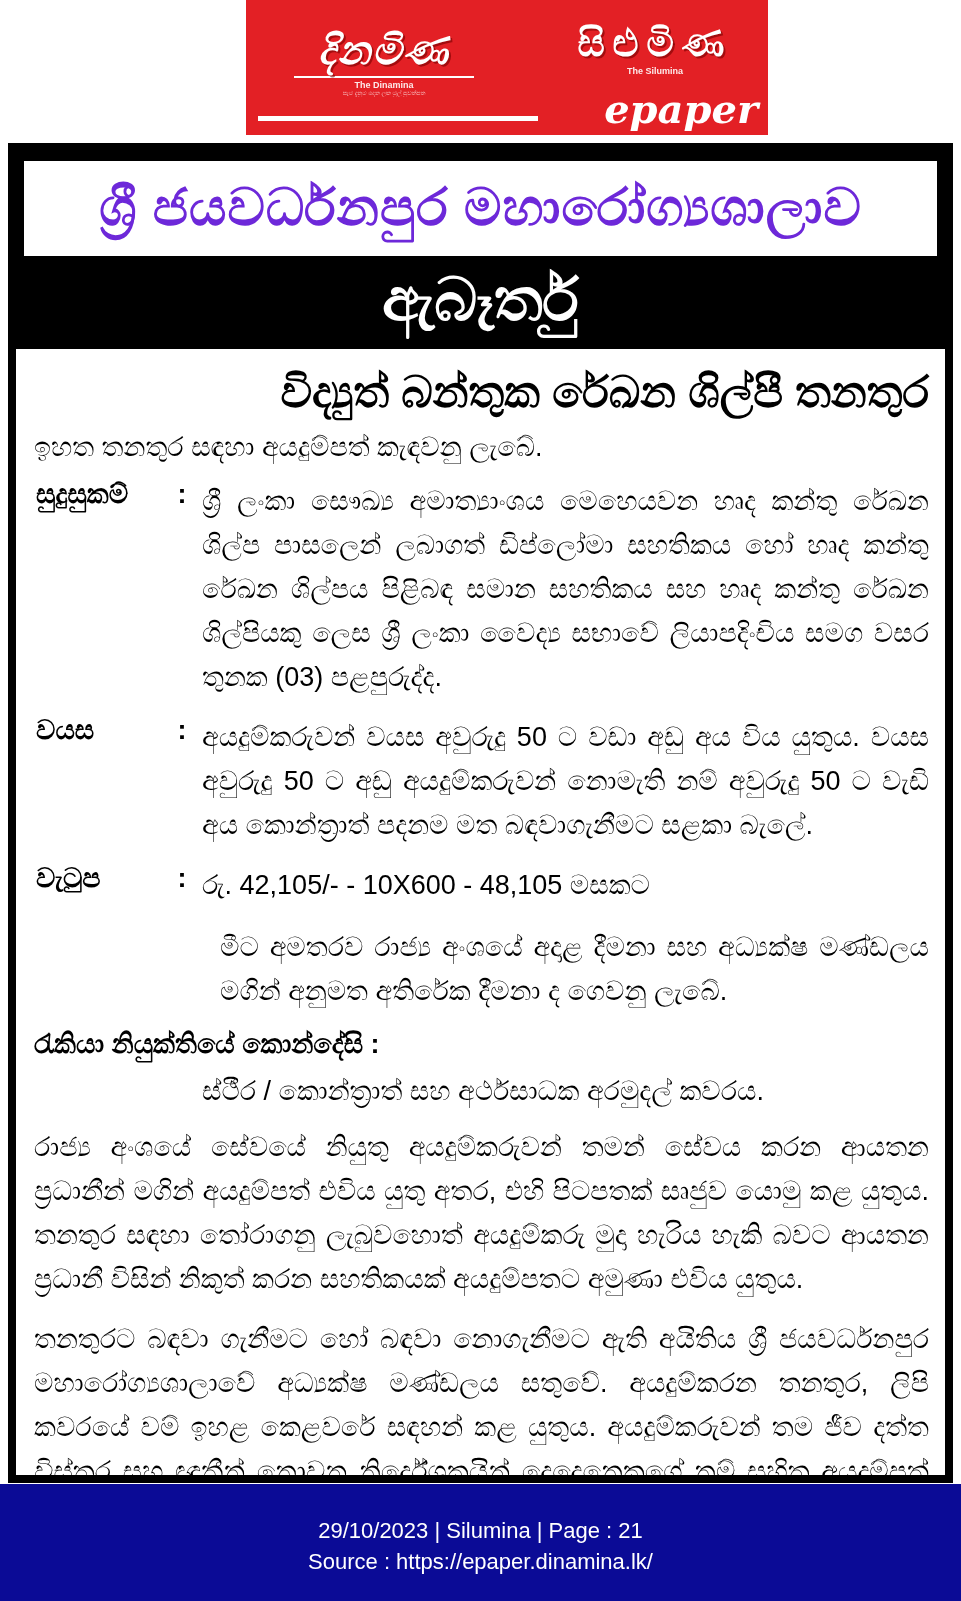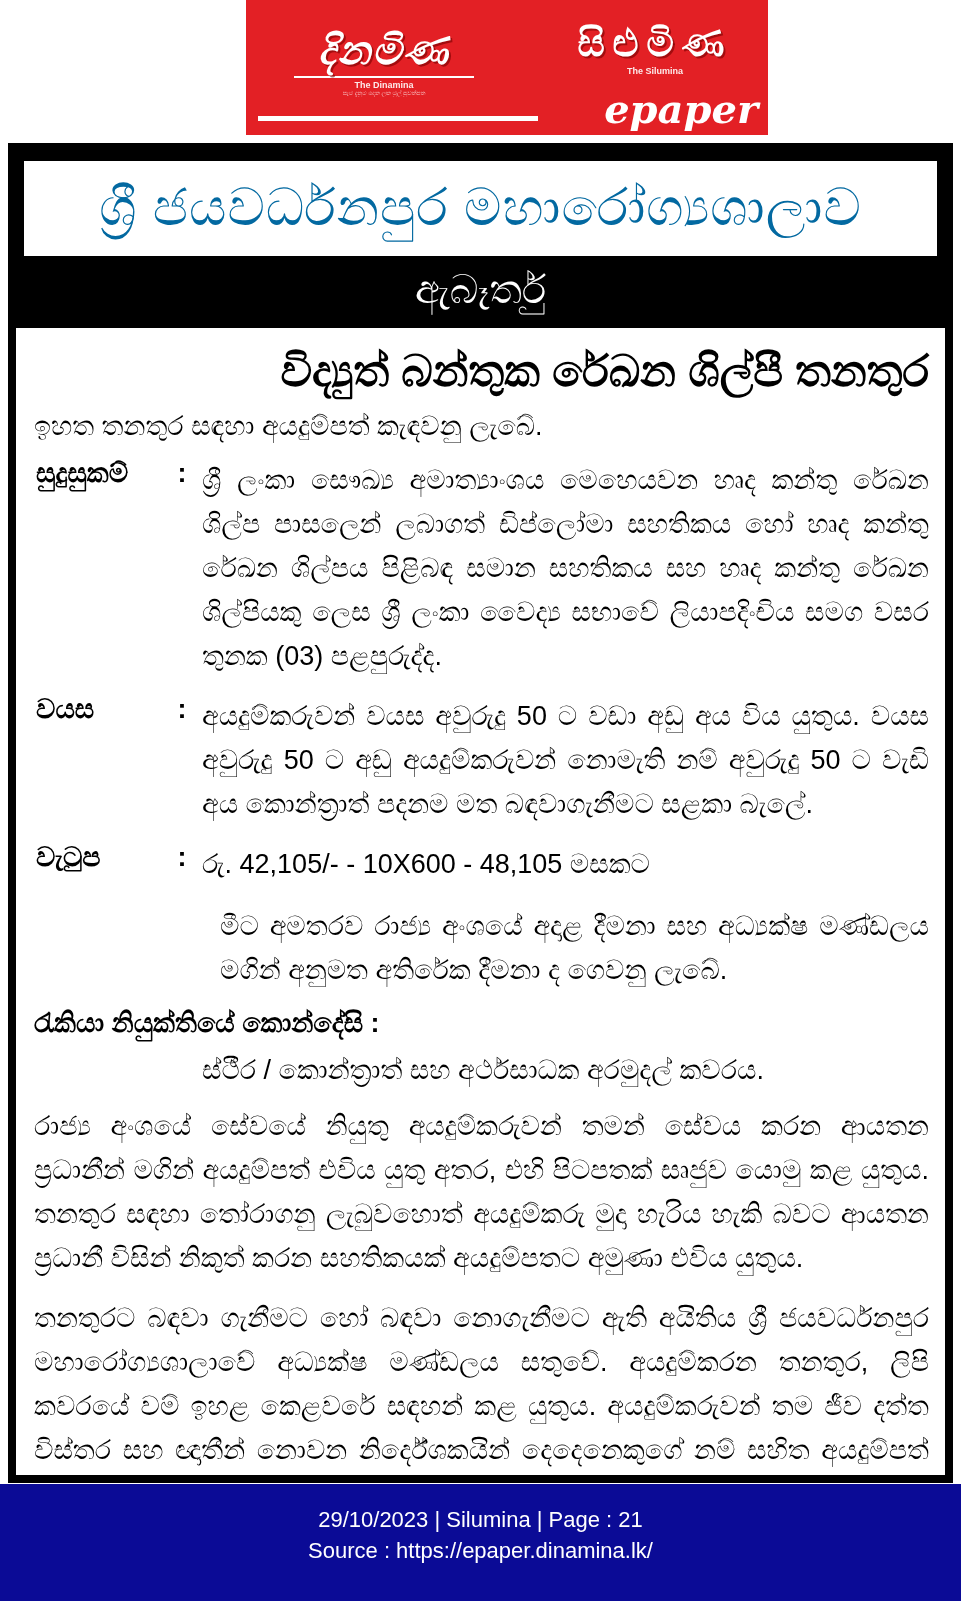--- a/index.html
+++ b/index.html
@@ -17,41 +17,41 @@
   .logo-rule { height:2px; background:#fff; margin:2px 0; }
   .logo-right { position:absolute; right:18px; top:22px; width:190px; text-align:center; }
   .logo-right .logo-script { font-size:38px; font-weight:bold; letter-spacing:8px; text-shadow:2px 2px 0 rgba(120,0,0,.6); }
   .epaper { position:absolute; right:10px; bottom:6px; font-family:"DejaVu Serif", serif; font-style:italic; font-weight:bold; font-size:40px; color:#ffffff; line-height:1; }
   .banner-underline { position:absolute; left:12px; bottom:14px; width:280px; height:5px; background:#fff; }
 
   
   .main-box { position:absolute; left:8px; top:143px; width:945px; height:1340px; border:8px solid #000; background:#fff; overflow:hidden; }
   .masthead { background:#000; padding:8px 6px 0 6px; }
   .title-box { background:#fff; border:2px solid #000; padding:18px 8px 20px 8px; text-align:center; }
-  .hospital-title { font-size:52px; font-weight:normal; color:#0369a1; line-height:1.1; letter-spacing:1px;text-align:center; }
+  .hospital-title { font-size:52px; font-weight:bold; color:#6d28d9; line-height:1.1; letter-spacing:1px;text-align:center; }
   .vacancy-band { background:#000; text-align:center; padding:10px 0 18px 0; }
-  .vacancy-title { color:#fff; font-size:40px; font-weight:normal; line-height:1.05; }
+  .vacancy-title { color:#fff; font-size:60px; font-weight:bold; line-height:1.05; }
 
   .content { padding:8px 16px 0 14px; color:#000; }
   .job-title { text-align:right; font-size:44px; font-weight:bold; line-height:1.15; margin:10px 0 14px 0; }
   .intro-line { font-size:27px; margin:4px 0 16px 4px; }
 
   .def-row { display:grid; grid-template-columns:132px 20px 1fr; column-gap:10px; margin-bottom:16px; }
   .def-label { font-weight:bold; font-size:27px; padding-left:6px; }
   .def-colon { font-weight:bold; font-size:27px; text-align:center; }
   .def-text { font-size:27px; line-height:1.63; text-align:justify; }
   .def-sub { font-size:27px; line-height:1.63; text-align:justify; margin:18px 0 0 18px; }
 
   .cond-heading { font-weight:bold; font-size:27px; margin:10px 0 16px 4px; }
   .cond-text { font-size:27px; margin:0 0 18px 172px; }
 
   .para { font-size:27px; line-height:1.63; text-align:justify; margin:0 0 16px 4px; }
 
   
-  .footer-bar { position:absolute; left:0; top:1484px; width:961px; height:117px; background:#0b0b96; color:#fff; text-align:center; padding-top:21px; }
+  .footer-bar { position:absolute; left:0; top:1484px; width:961px; height:117px; background:#0b0b96; color:#fff; text-align:center; padding-top:32px; }
   .footer-line { font-size:22px; line-height:1.4; }
 </style>
 </head>
 <body>
 
 <div class="page">
 
   <div class="banner" style="background-color: rgb(227, 32, 37);">
     <div class="banner-inner">
       <div class="logo-left">

